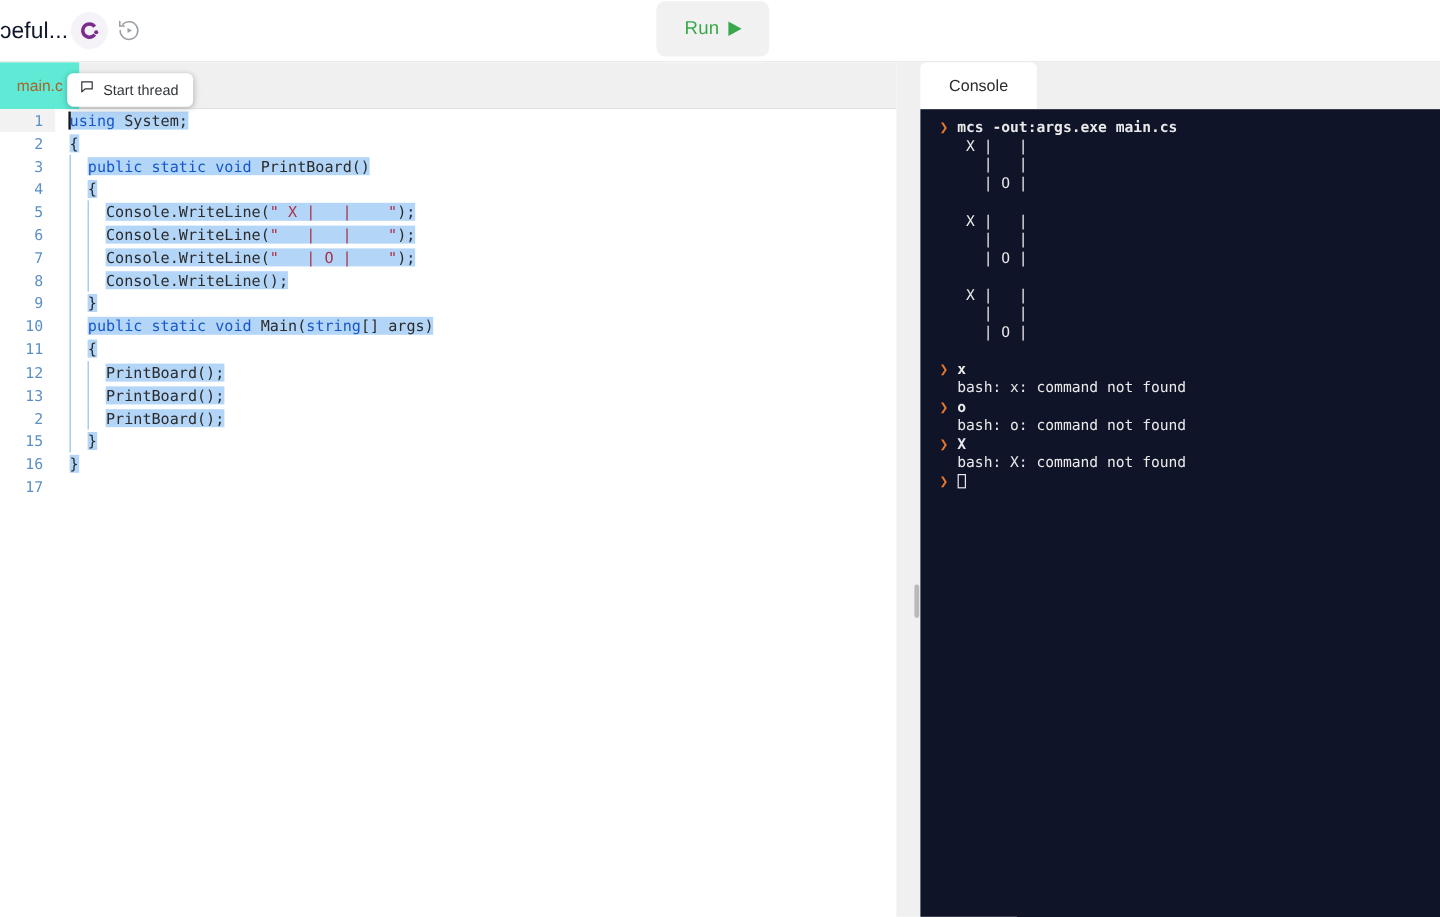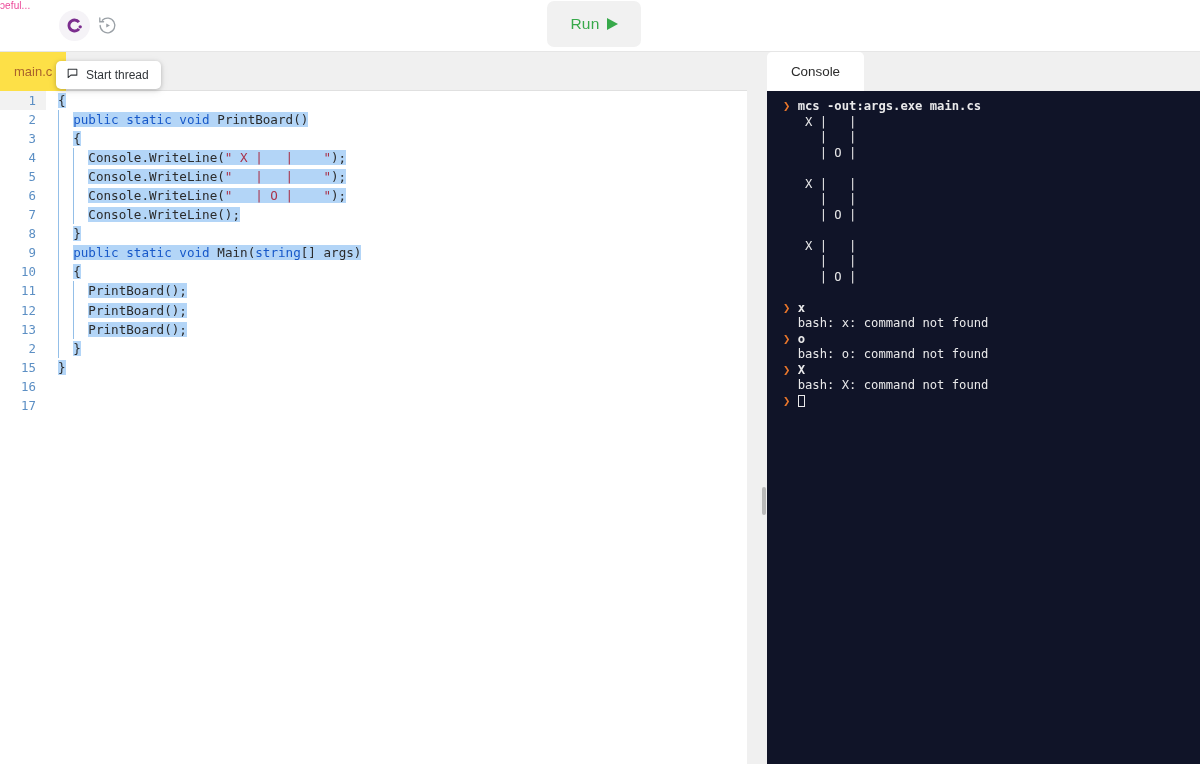--- a/index.html
+++ b/index.html
@@ -12,22 +12,22 @@
   }
 
   
   .topbar {
     position: absolute; left: 0; top: 0;
     width: 1200px; height: 52px;
     background: #ffffff;
     border-bottom: 1px solid #e6e6e6;
   }
   .project-name {
-    position: absolute; left: 0px; top: 0;
-    font-size: 10px; color: #ec4899; letter-spacing: .1px;
+    position: absolute; left: 0px; top: 16px;
+    font-size: 19px; color: #0f172a; letter-spacing: .1px;
     white-space: nowrap;
   }
   .lang-badge {
     position: absolute; left: 59px; top: 10px;
     width: 31px; height: 31px; border-radius: 50%;
     background: #f5f3f7;
     display: flex; align-items: center; justify-content: center;
   }
   .lang-badge svg { display: block; }
   .history-btn {
@@ -63,21 +63,21 @@
     position: absolute; left: 0; top: 0;
     width: 747px; height: 39px;
     background: #f0f0f0;
     border-bottom: 1px solid #e0e0e0;
   }
   .file-tab {
     position: absolute; left: 0px; top: 0px;
     height: 39px; padding: 0 14px;
     display: flex; align-items: center;
     font-size: 13px; color: #a9632c;
-    background: #fde047;
+    background: #5eead4;
   }
 
   .tooltip-thread {
     position: absolute; left: 56px; top: 9px;
     height: 28px; padding: 0 12px 0 10px;
     background: #ffffff; border-radius: 5px;
     box-shadow: 0 1px 4px rgba(0,0,0,.20), 0 2px 10px rgba(0,0,0,.08);
     display: flex; align-items: center; gap: 7px;
     z-index: 40; cursor: pointer;
   }
@@ -241,20 +241,21 @@
         <div class="ln">10</div>
         <div class="ln">11</div>
         <div class="ln">12</div>
         <div class="ln">13</div>
         <div class="ln">2</div>
         <div class="ln">15</div>
         <div class="ln">16</div>
         <div class="ln">17</div>
       </div>
     <div class="code-lines">
+        <div class="cline"><span style="margin-left: 12px;"><span class="plain"></span><span class="sel"><span class="kw">using</span><span class="plain"> </span><span class="plain">System</span><span class="plain">;</span></span></span><div class="caret" style="left: 11px;"></div></div>
         <div class="cline"><span style="margin-left: 12px;"><span class="plain"></span><span class="sel"><span class="plain">{</span></span></span></div>
         <div class="cline"><div class="indent-guide" style="left: 12px;"></div><span style="margin-left: 12px;"><span class="plain">  </span><span class="sel"><span class="kw">public</span><span class="plain"> </span><span class="kw">static</span><span class="plain"> </span><span class="kw">void</span><span class="plain"> </span><span class="plain">PrintBoard</span><span class="plain">()</span></span></span></div>
         <div class="cline"><div class="indent-guide" style="left: 12px;"></div><span style="margin-left: 12px;"><span class="plain">  </span><span class="sel"><span class="plain">{</span></span></span></div>
         <div class="cline"><div class="indent-guide" style="left: 12px;"></div><div class="indent-guide" style="left: 27.12px;"></div><span style="margin-left: 12px;"><span class="plain">    </span><span class="sel"><span class="plain">Console</span><span class="plain">.</span><span class="plain">WriteLine</span><span class="plain">(</span><span class="str">" X |   |    "</span><span class="plain">);</span></span></span></div>
         <div class="cline"><div class="indent-guide" style="left: 12px;"></div><div class="indent-guide" style="left: 27.12px;"></div><span style="margin-left: 12px;"><span class="plain">    </span><span class="sel"><span class="plain">Console</span><span class="plain">.</span><span class="plain">WriteLine</span><span class="plain">(</span><span class="str">"   |   |    "</span><span class="plain">);</span></span></span></div>
         <div class="cline"><div class="indent-guide" style="left: 12px;"></div><div class="indent-guide" style="left: 27.12px;"></div><span style="margin-left: 12px;"><span class="plain">    </span><span class="sel"><span class="plain">Console</span><span class="plain">.</span><span class="plain">WriteLine</span><span class="plain">(</span><span class="str">"   | O |    "</span><span class="plain">);</span></span></span></div>
         <div class="cline"><div class="indent-guide" style="left: 12px;"></div><div class="indent-guide" style="left: 27.12px;"></div><span style="margin-left: 12px;"><span class="plain">    </span><span class="sel"><span class="plain">Console</span><span class="plain">.</span><span class="plain">WriteLine</span><span class="plain">();</span></span></span></div>
         <div class="cline"><div class="indent-guide" style="left: 12px;"></div><span style="margin-left: 12px;"><span class="plain">  </span><span class="sel"><span class="plain">}</span></span></span></div>
         <div class="cline"><div class="indent-guide" style="left: 12px;"></div><span style="margin-left: 12px;"><span class="plain">  </span><span class="sel"><span class="kw">public</span><span class="plain"> </span><span class="kw">static</span><span class="plain"> </span><span class="kw">void</span><span class="plain"> </span><span class="plain">Main</span><span class="plain">(</span><span class="kw">string</span><span class="plain">[] </span><span class="plain">args</span><span class="plain">)</span></span></span></div>
         <div class="cline"><div class="indent-guide" style="left: 12px;"></div><span style="margin-left: 12px;"><span class="plain">  </span><span class="sel"><span class="plain">{</span></span></span></div>

